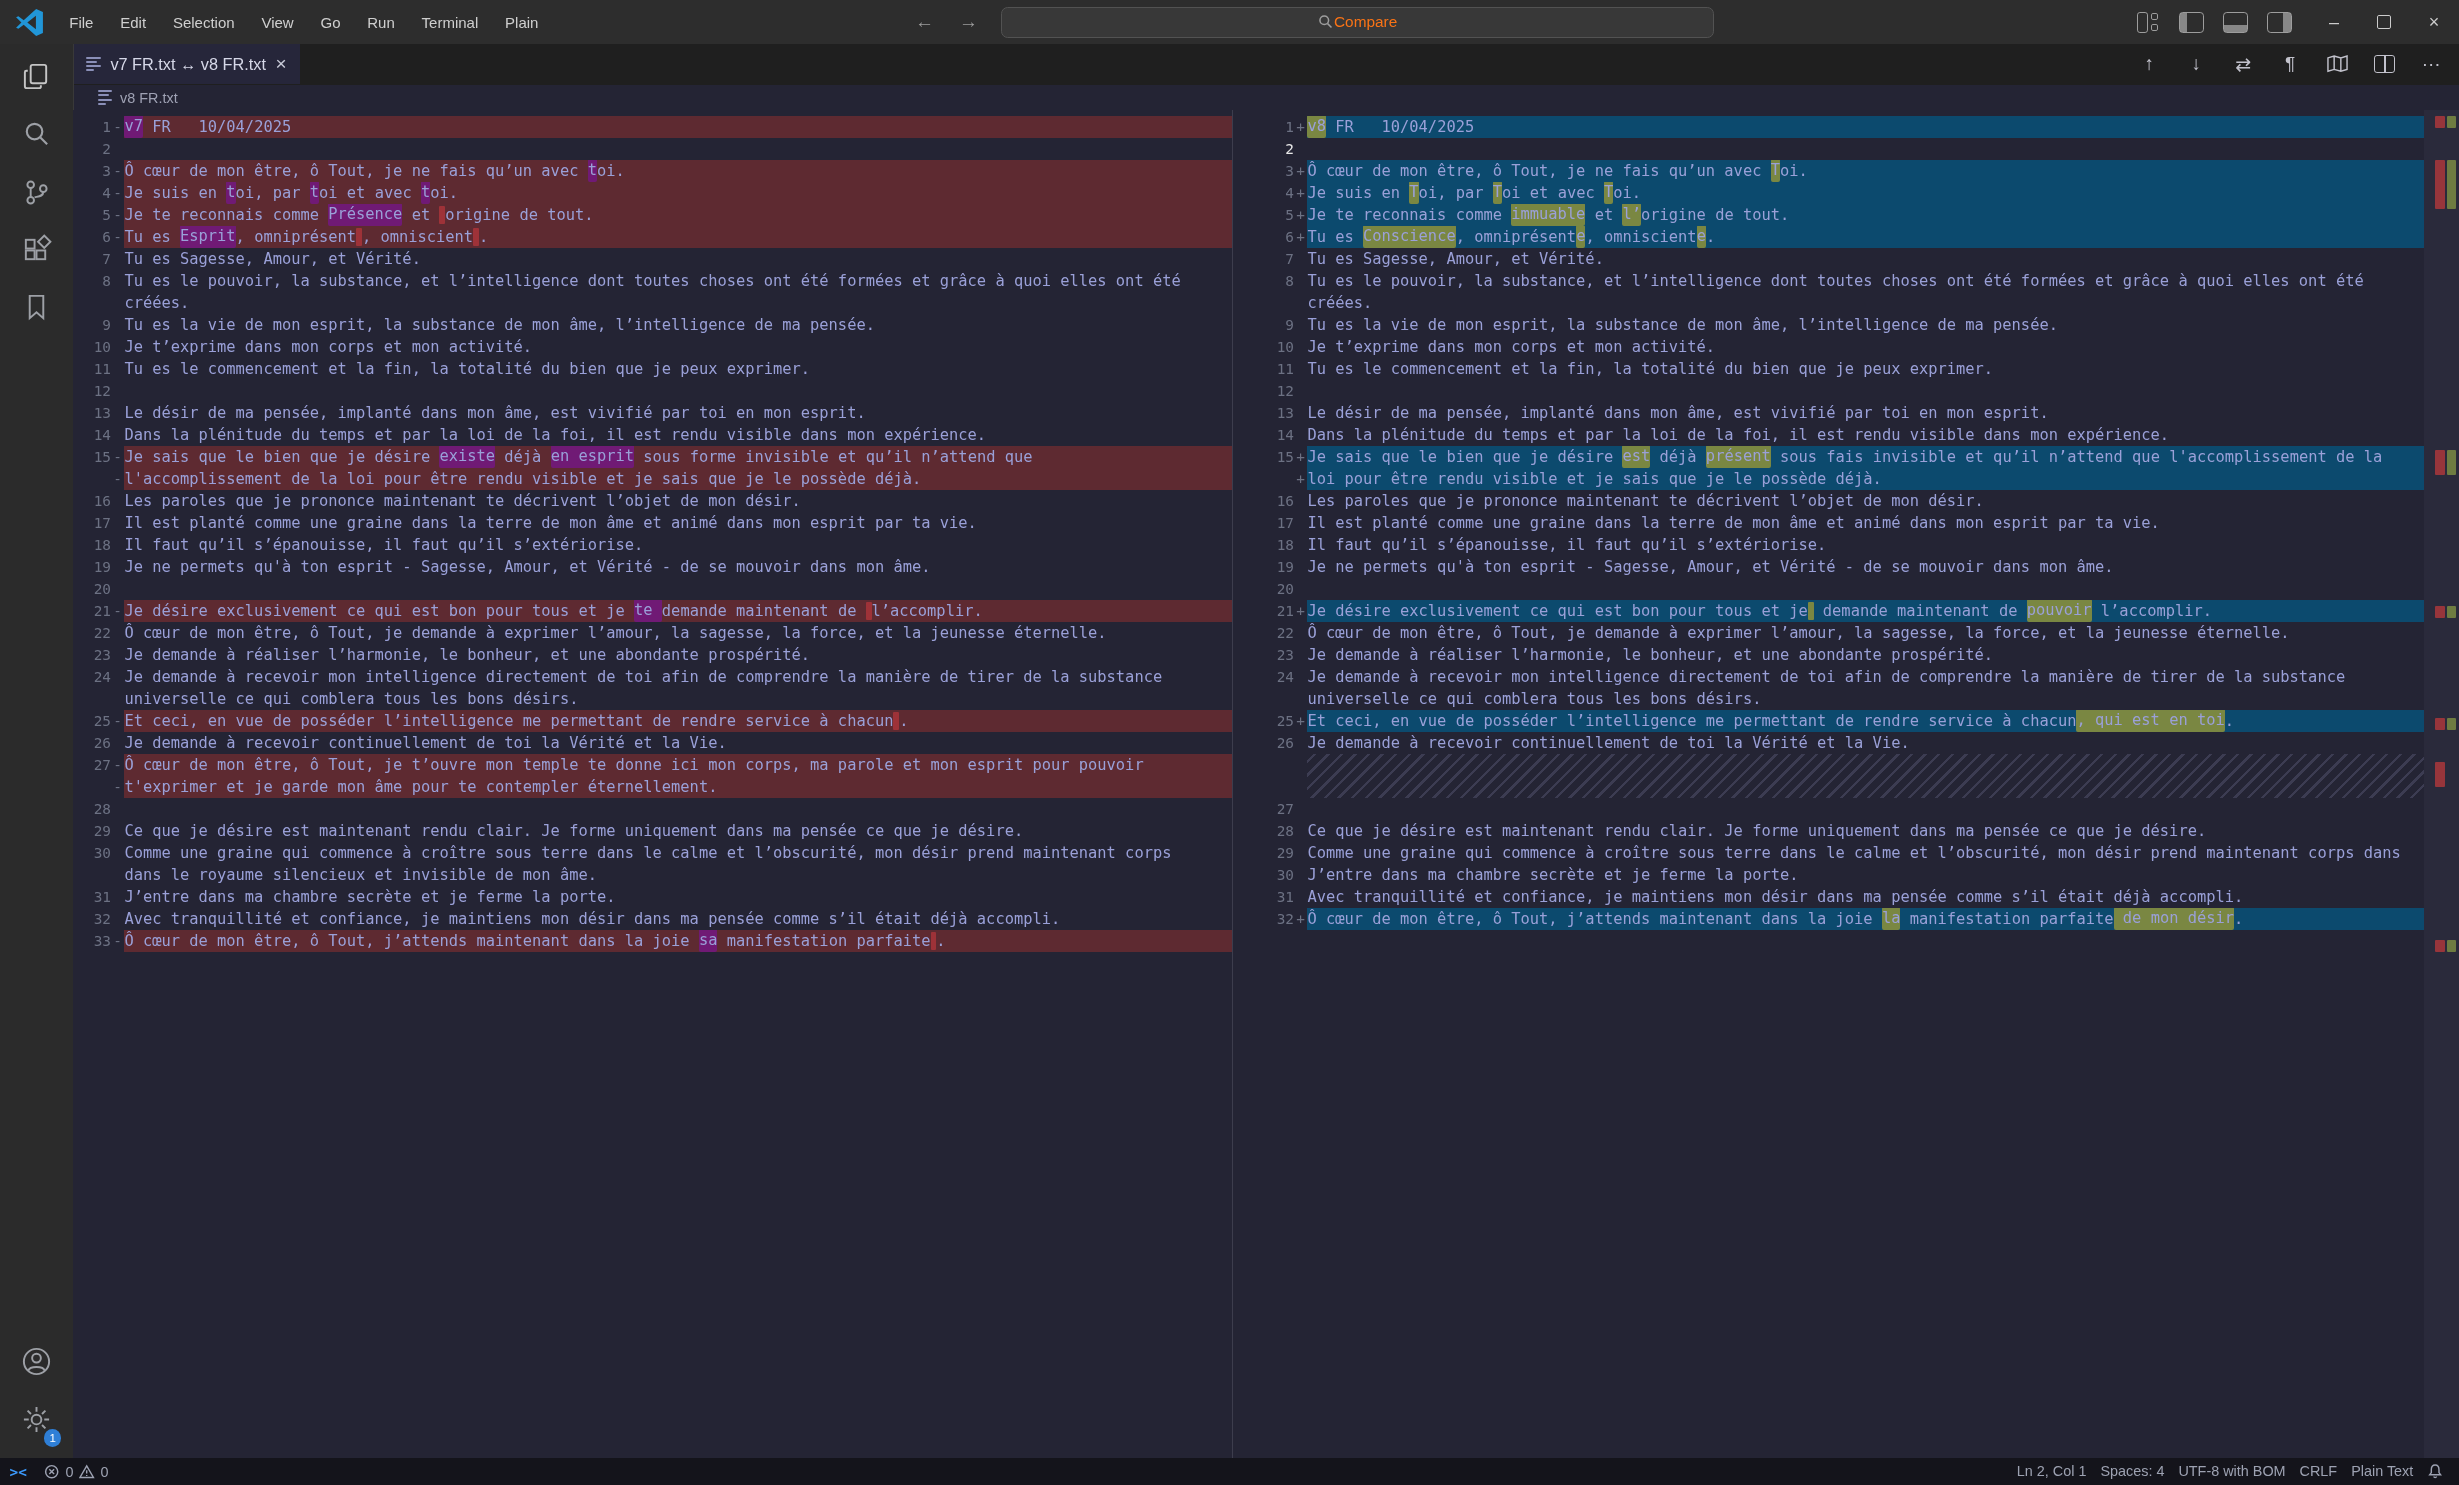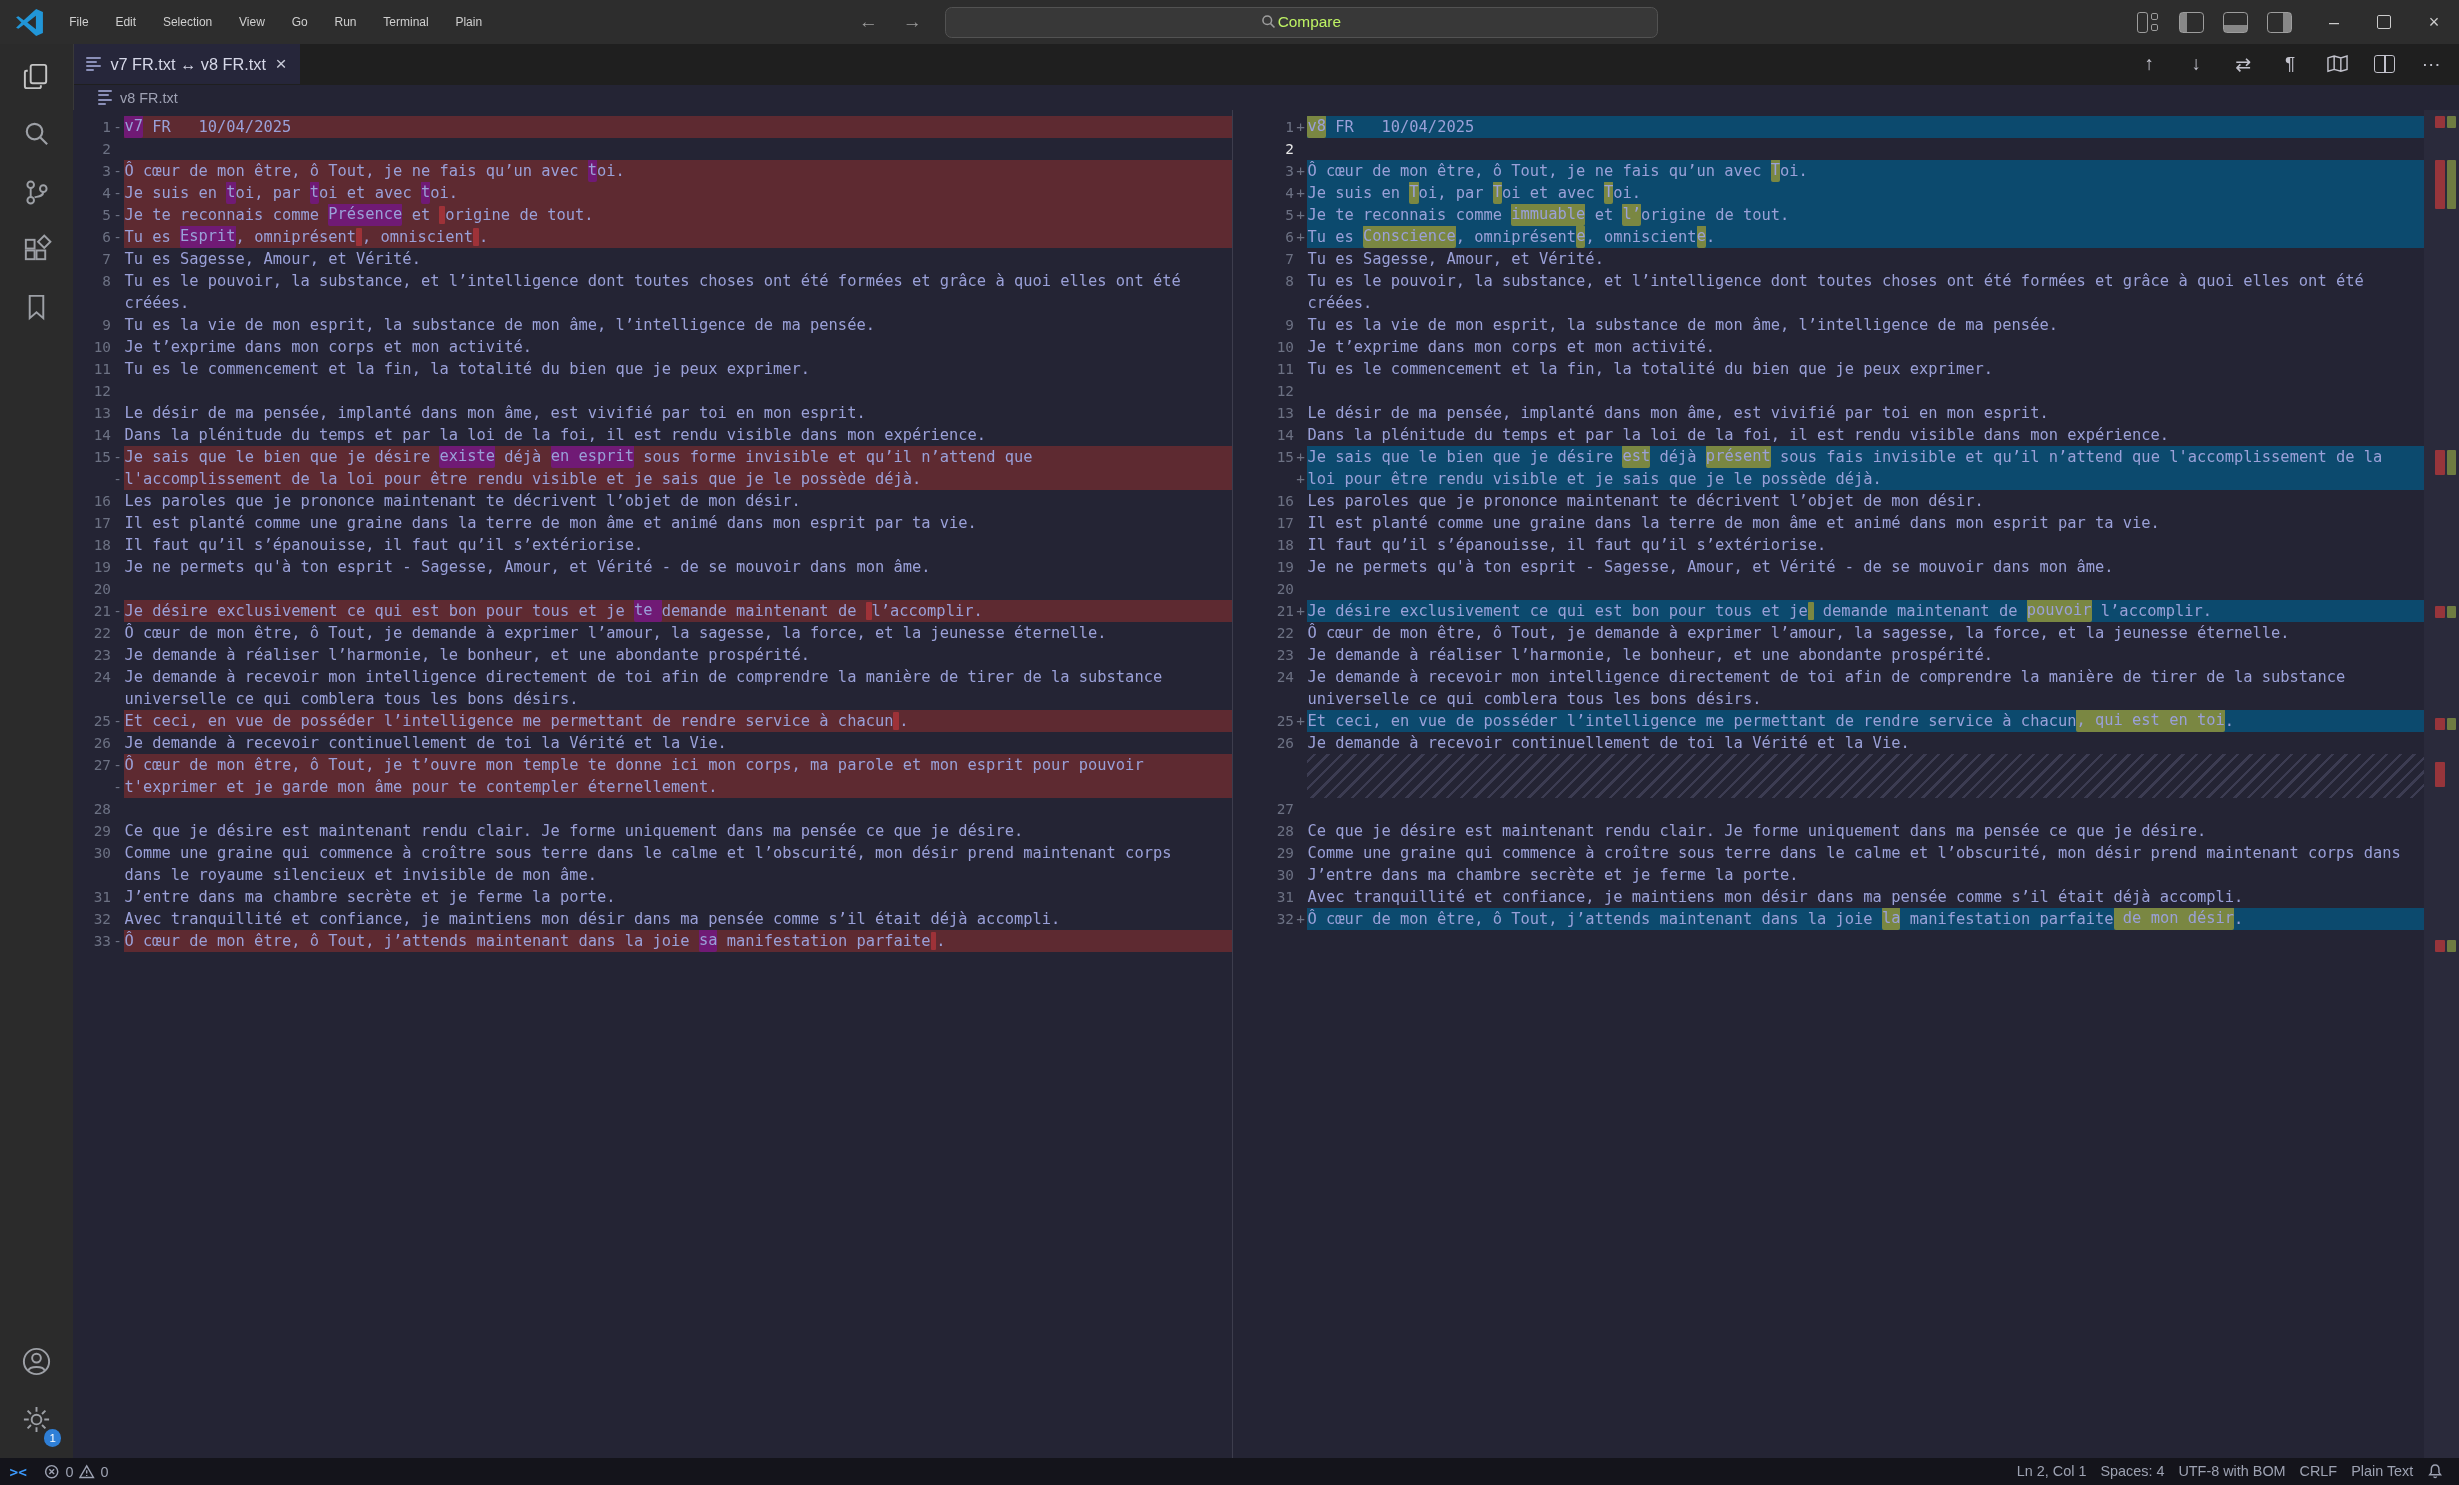--- a/index.html
+++ b/index.html
@@ -1,26 +1,26 @@
 <!DOCTYPE html>
 <html><head>
 <meta charset="utf-8">
 <style>
   html,body{margin:0;padding:0;background:#1f1f1f;}
   body{width:2459px;height:1485px;overflow:hidden;position:relative;
        font-family:"Liberation Sans",sans-serif;-webkit-font-smoothing:antialiased;}
   .titlebar{position:absolute;left:0;top:0;width:2459px;height:44px;background:#2d2d2d;
             display:flex;align-items:center;color:#cfcfcf;}
   .logo{width:29px;height:29px;margin:0 13.4px 0 15.4px;flex:0 0 auto;}
-  .menu{display:flex;gap:3.8px;font-size:12px;}
+  .menu{display:flex;gap:3.8px;font-size:15px;}
   .menu-item{padding:4.8px 11.5px;border-radius:4.8px;cursor:default;}
   .nav-arrows{margin-left:365px;display:flex;gap:25px;font-size:19px;color:#9d9d9d;}
   .cmdcenter{margin-left:23px;width:711px;height:29px;background:#383838;border:1px solid #525252;
              border-radius:6.7px;display:flex;align-items:center;justify-content:center;
-             color:#bef264;font-size:15.4px;gap:1px;}
+             color:#f97316;font-size:15.4px;gap:1px;}
   .layout-icons{margin-left:auto;display:flex;gap:19px;align-items:center;margin-right:17.3px;}
   .licon{width:23px;height:19px;border:1.4px solid #9d9d9d;border-radius:3.8px;position:relative;}
   .licon.l::before{content:"";position:absolute;left:0;top:0;bottom:0;width:7.7px;background:#9d9d9d;opacity:.8;}
   .licon.b::before{content:"";position:absolute;left:0;right:0;bottom:0;height:6.7px;background:#9d9d9d;opacity:.8;}
   .licon.r::before{content:"";position:absolute;right:0;top:0;bottom:0;width:7.7px;background:#9d9d9d;opacity:.8;}
   .licon.custom{border:none;display:flex;gap:2.9px;align-items:center;}
   .licon.custom .bar{width:9.6px;height:19px;border:1.4px solid #9d9d9d;border-radius:2.9px;}
   .licon.custom .dots{display:flex;flex-direction:column;gap:3.8px;}
   .licon.custom .dots i{width:4.8px;height:4.8px;border:1.4px solid #9d9d9d;border-radius:1.9px;display:block;}
   .win-controls{display:flex;height:44px;}

